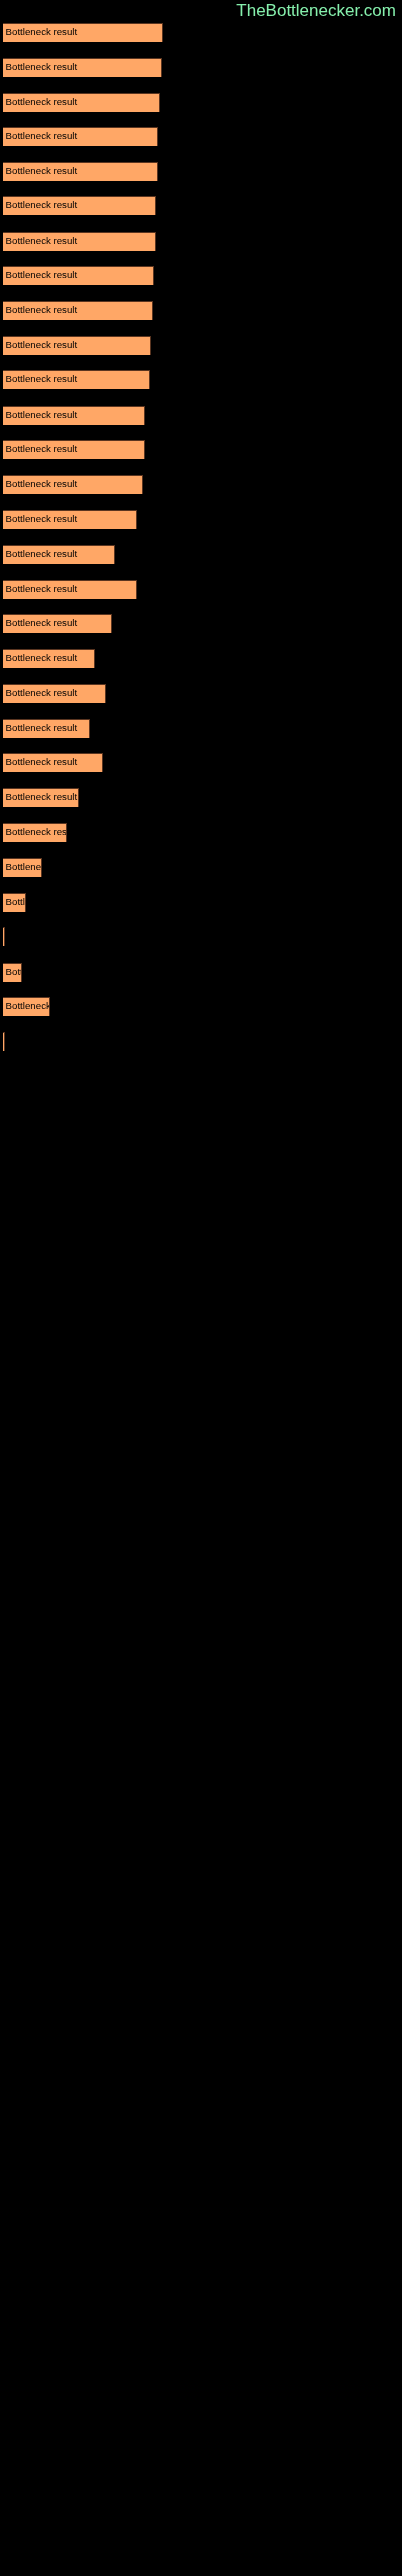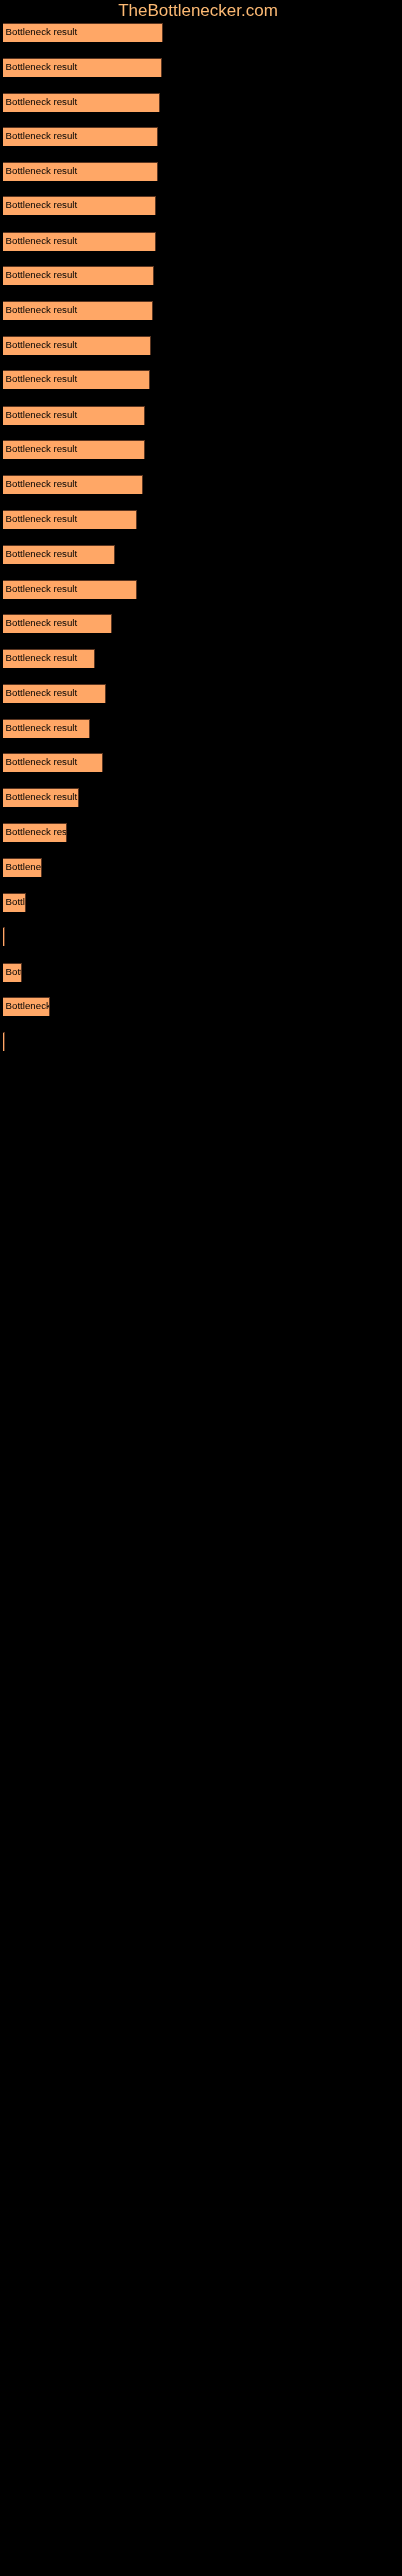--- a/index.html
+++ b/index.html
@@ -14,25 +14,25 @@
     position: relative;
     overflow: hidden;
     font-family: "Liberation Sans", sans-serif;
     -webkit-font-smoothing: antialiased;
   }
   #watermark {
     position: absolute;
     top: 0px;
     left: 0px;
     width: 396px;
-    text-align: center;
+    text-align: right;
     font-family: "Liberation Sans", sans-serif;
     font-size: 17px;
     line-height: 21px;
-    color: #fdba74;
+    color: #86efac;
     letter-spacing: 0px;
     white-space: nowrap;
     user-select: none;
   }
   #chart {
     position: absolute;
     top: 0;
     left: 0;
     width: 403px;
     height: 2576px;

